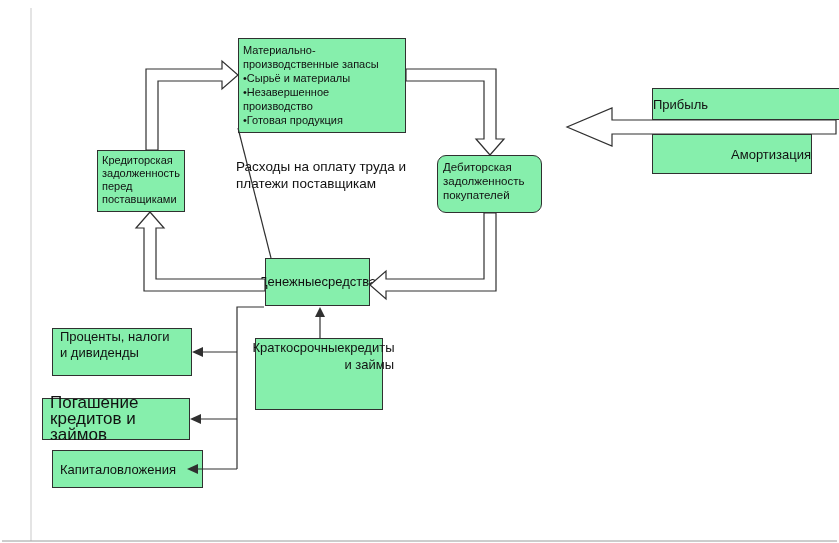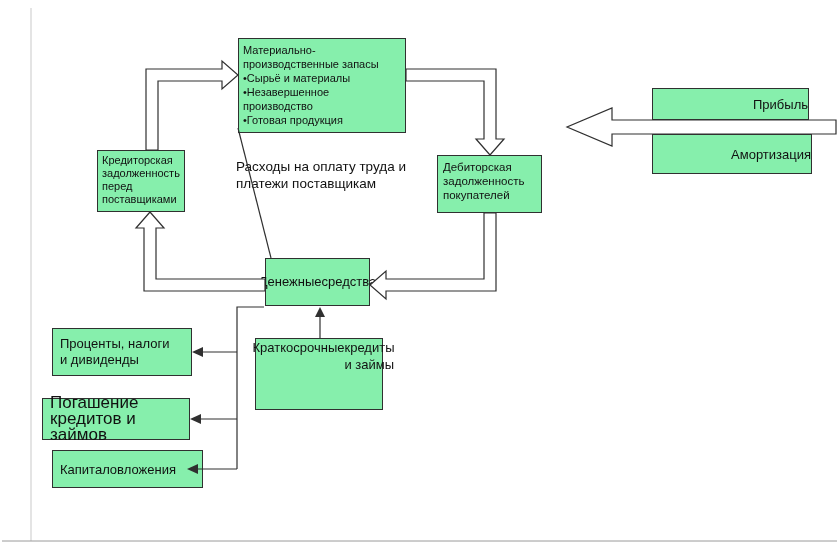--- a/index.html
+++ b/index.html
@@ -14,33 +14,33 @@
   .bullet::before{content:"\2022";}
   .arrows{position:absolute;left:0;top:0;z-index:2;pointer-events:none;}
   .hollow{fill:#ffffff;stroke:#303030;stroke-width:1.2;}
   .thin{stroke:#303030;stroke-width:1.2;fill:none;}
   .head{fill:#303030;stroke:none;}
   .pageline{stroke:#c9c9c9;stroke-width:1;}
   .pageline-bottom{stroke:#9a9a9a;stroke-width:1;}
 
   #inventory{left:238px;top:38px;width:168px;height:95px;font-size:11px;line-height:14px;padding:4px 15px 0 4px;}
   #creditors{left:97px;top:150px;width:88px;height:62px;font-size:11px;line-height:13px;padding:3px 0 0 4px;}
-  #debtors{left:437px;top:155px;width:105px;height:58px;font-size:11.5px;line-height:14px;padding:4px 0 0 5px;}
+  #debtors{left:437px;top:155px;width:105px;height:58px;font-size:11.5px;line-height:14px;padding:4px 0 0 5px;border-radius:9px;}
   #cash{left:265px;top:258px;width:105px;height:48px;font-size:13px;line-height:16px;
         display:flex;flex-direction:row;align-items:center;justify-content:center;text-align:center;}
   #short-term{left:255px;top:338px;width:128px;height:72px;font-size:13px;line-height:17px;
         display:flex;flex-direction:row;justify-content:center;padding-left:9px;}
   #interest{left:52px;top:328px;width:140px;height:48px;font-size:13px;line-height:16px;
-        display:flex;flex-direction:column;justify-content:center;padding-left:7px;}
+        display:flex;flex-direction:column;justify-content:flex-start;padding-left:7px;}
   #repayment{left:42px;top:398px;width:148px;height:42px;font-size:17px;line-height:16px;
         display:flex;flex-direction:column;justify-content:center;padding-left:7px;}
   #capex{left:52px;top:450px;width:151px;height:38px;font-size:13px;
         display:flex;align-items:center;padding-left:7px;}
-  #profit{left:652px;top:88px;width:157px;height:32px;font-size:13px;
-        display:flex;align-items:center;justify-content:flex-end;}
+  #profit{left:652px;top:88px;width:188px;height:32px;font-size:13px;
+        display:flex;align-items:center;justify-content:flex-start;}
   #amortization{left:652px;top:134px;width:160px;height:40px;font-size:13px;
         display:flex;align-items:center;justify-content:flex-end;}
   #expenses-label{position:absolute;left:236px;top:158px;width:210px;font-size:13.5px;line-height:17px;z-index:1;}
 </style>
 </head>
 <body>
 
 <div class="stage">
 
   <div class="box" id="inventory">

